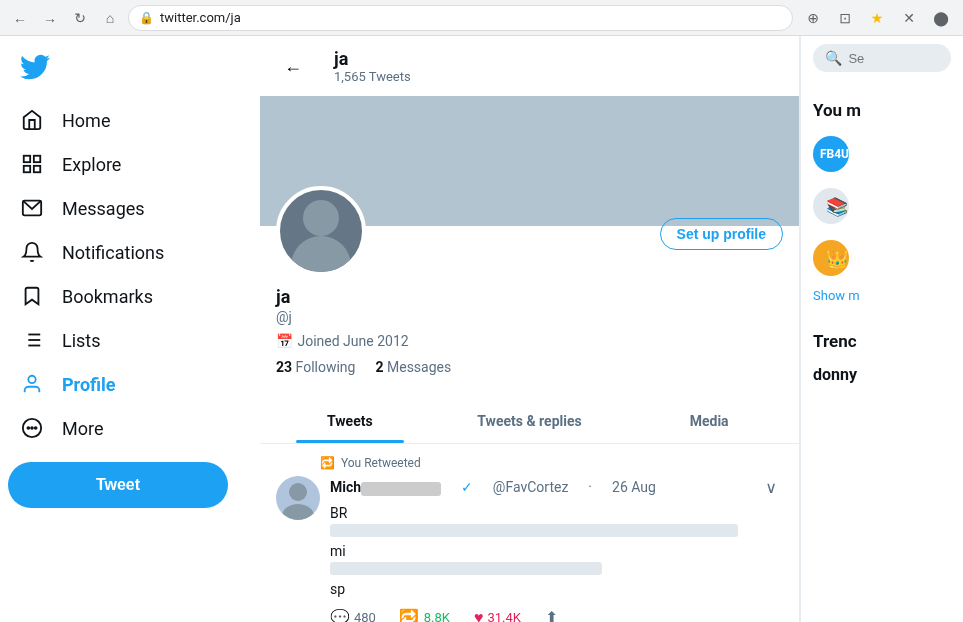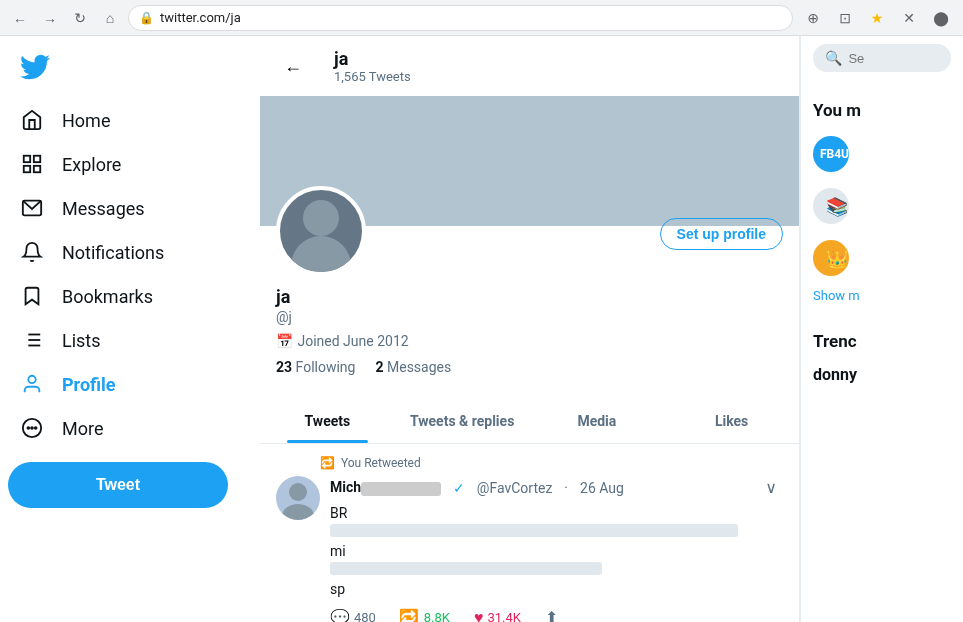--- a/index.html
+++ b/index.html
@@ -306,22 +306,22 @@
     }
     .tweet-content { flex: 1; }
     .tweet-header {
       display: flex;
       align-items: center;
       justify-content: space-between;
       margin-bottom: 4px;
     }
     .tweet-user-info {
       display: flex;
-      align-items: flex-end;
-      gap: 12px;
+      align-items: flex-start;
+      gap: 20px;
       flex-wrap: wrap;
     }
     .tweet-name {
       font-weight: 700;
       font-size: 14px;
       color: #0f1419;
     }
     .tweet-name-blur {
       display: inline-block;
       width: 80px; height: 14px;
@@ -609,21 +609,20 @@
             <span class="stat-number">2</span>
             <span class="stat-label"> Messages</span>
           </div>
         </div>
       </div>
 
       <div class="profile-tabs">
         <div class="profile-tab active">Tweets</div>
         <div class="profile-tab">Tweets &amp; replies</div>
         <div class="profile-tab">Media</div>
-        <div class="profile-tab">Likes</div>
       </div>
 
       <div class="tweet-item">
         <div class="retweet-label">
           <span>🔁</span>
           <span>You Retweeted</span>
         </div>
         <div class="tweet-body">
           <div class="tweet-avatar" style="position:relative; background: #b0c4de;">
             <svg width="44" height="44" viewBox="0 0 44 44">

